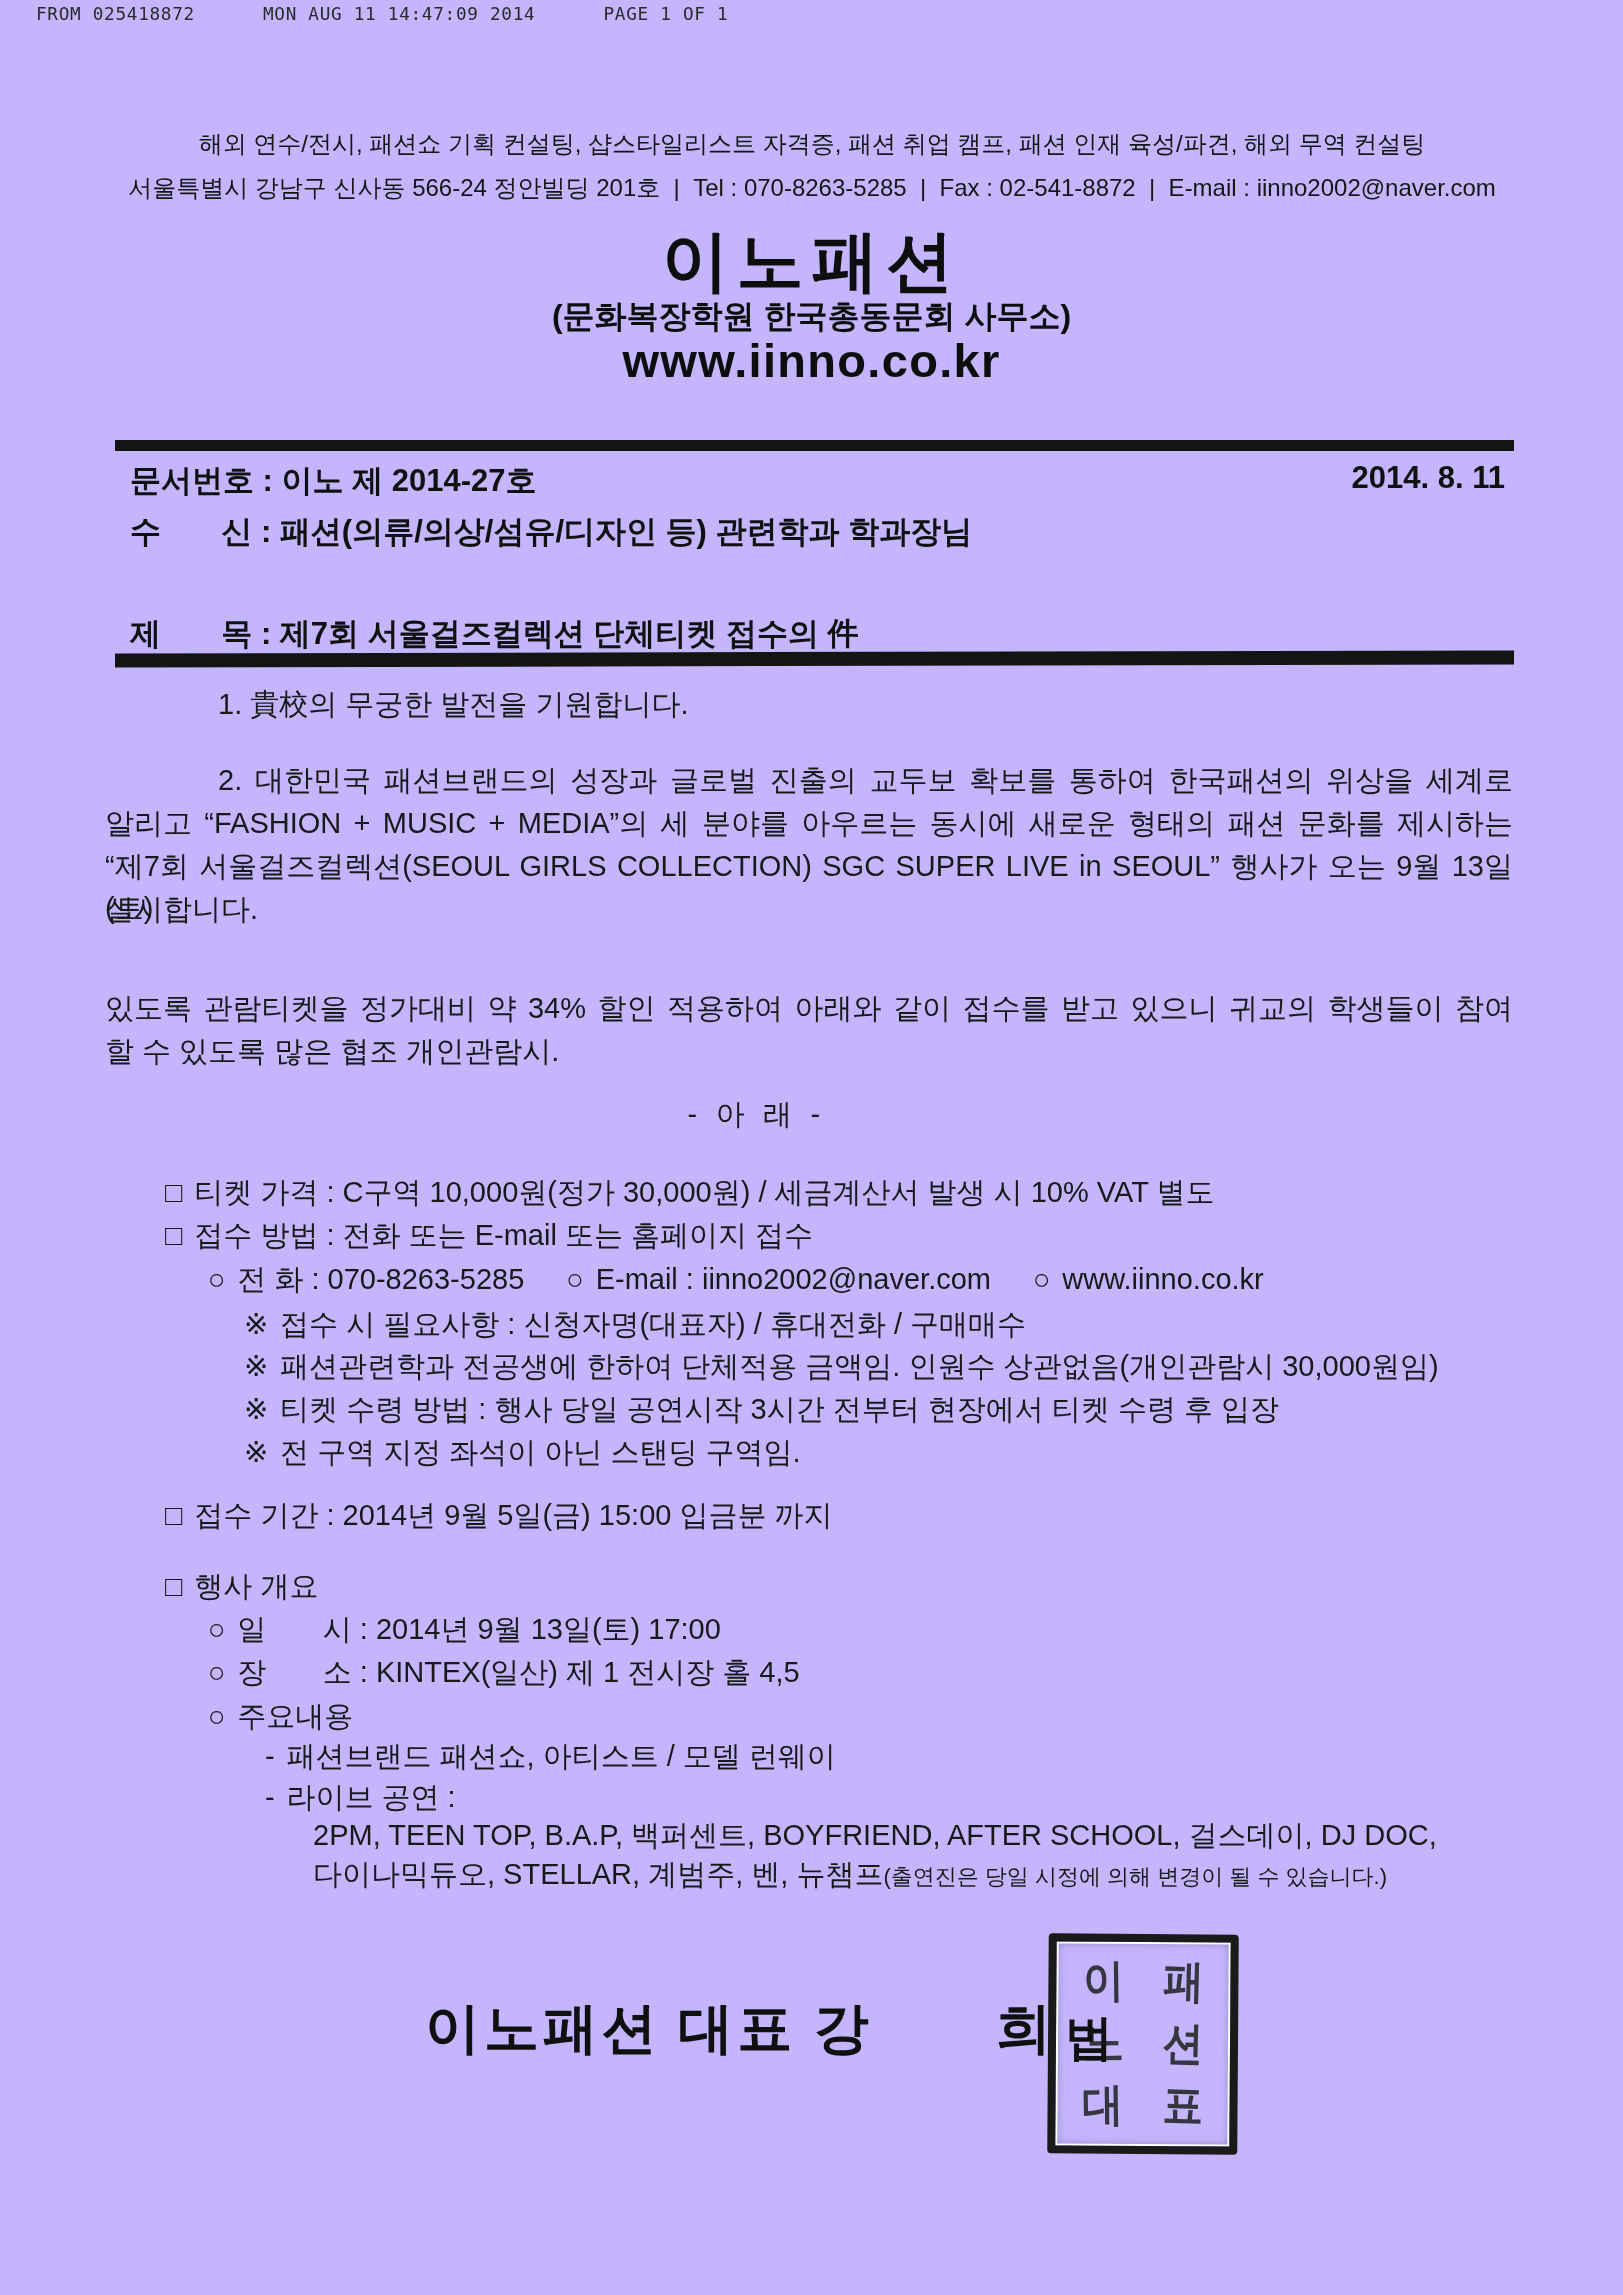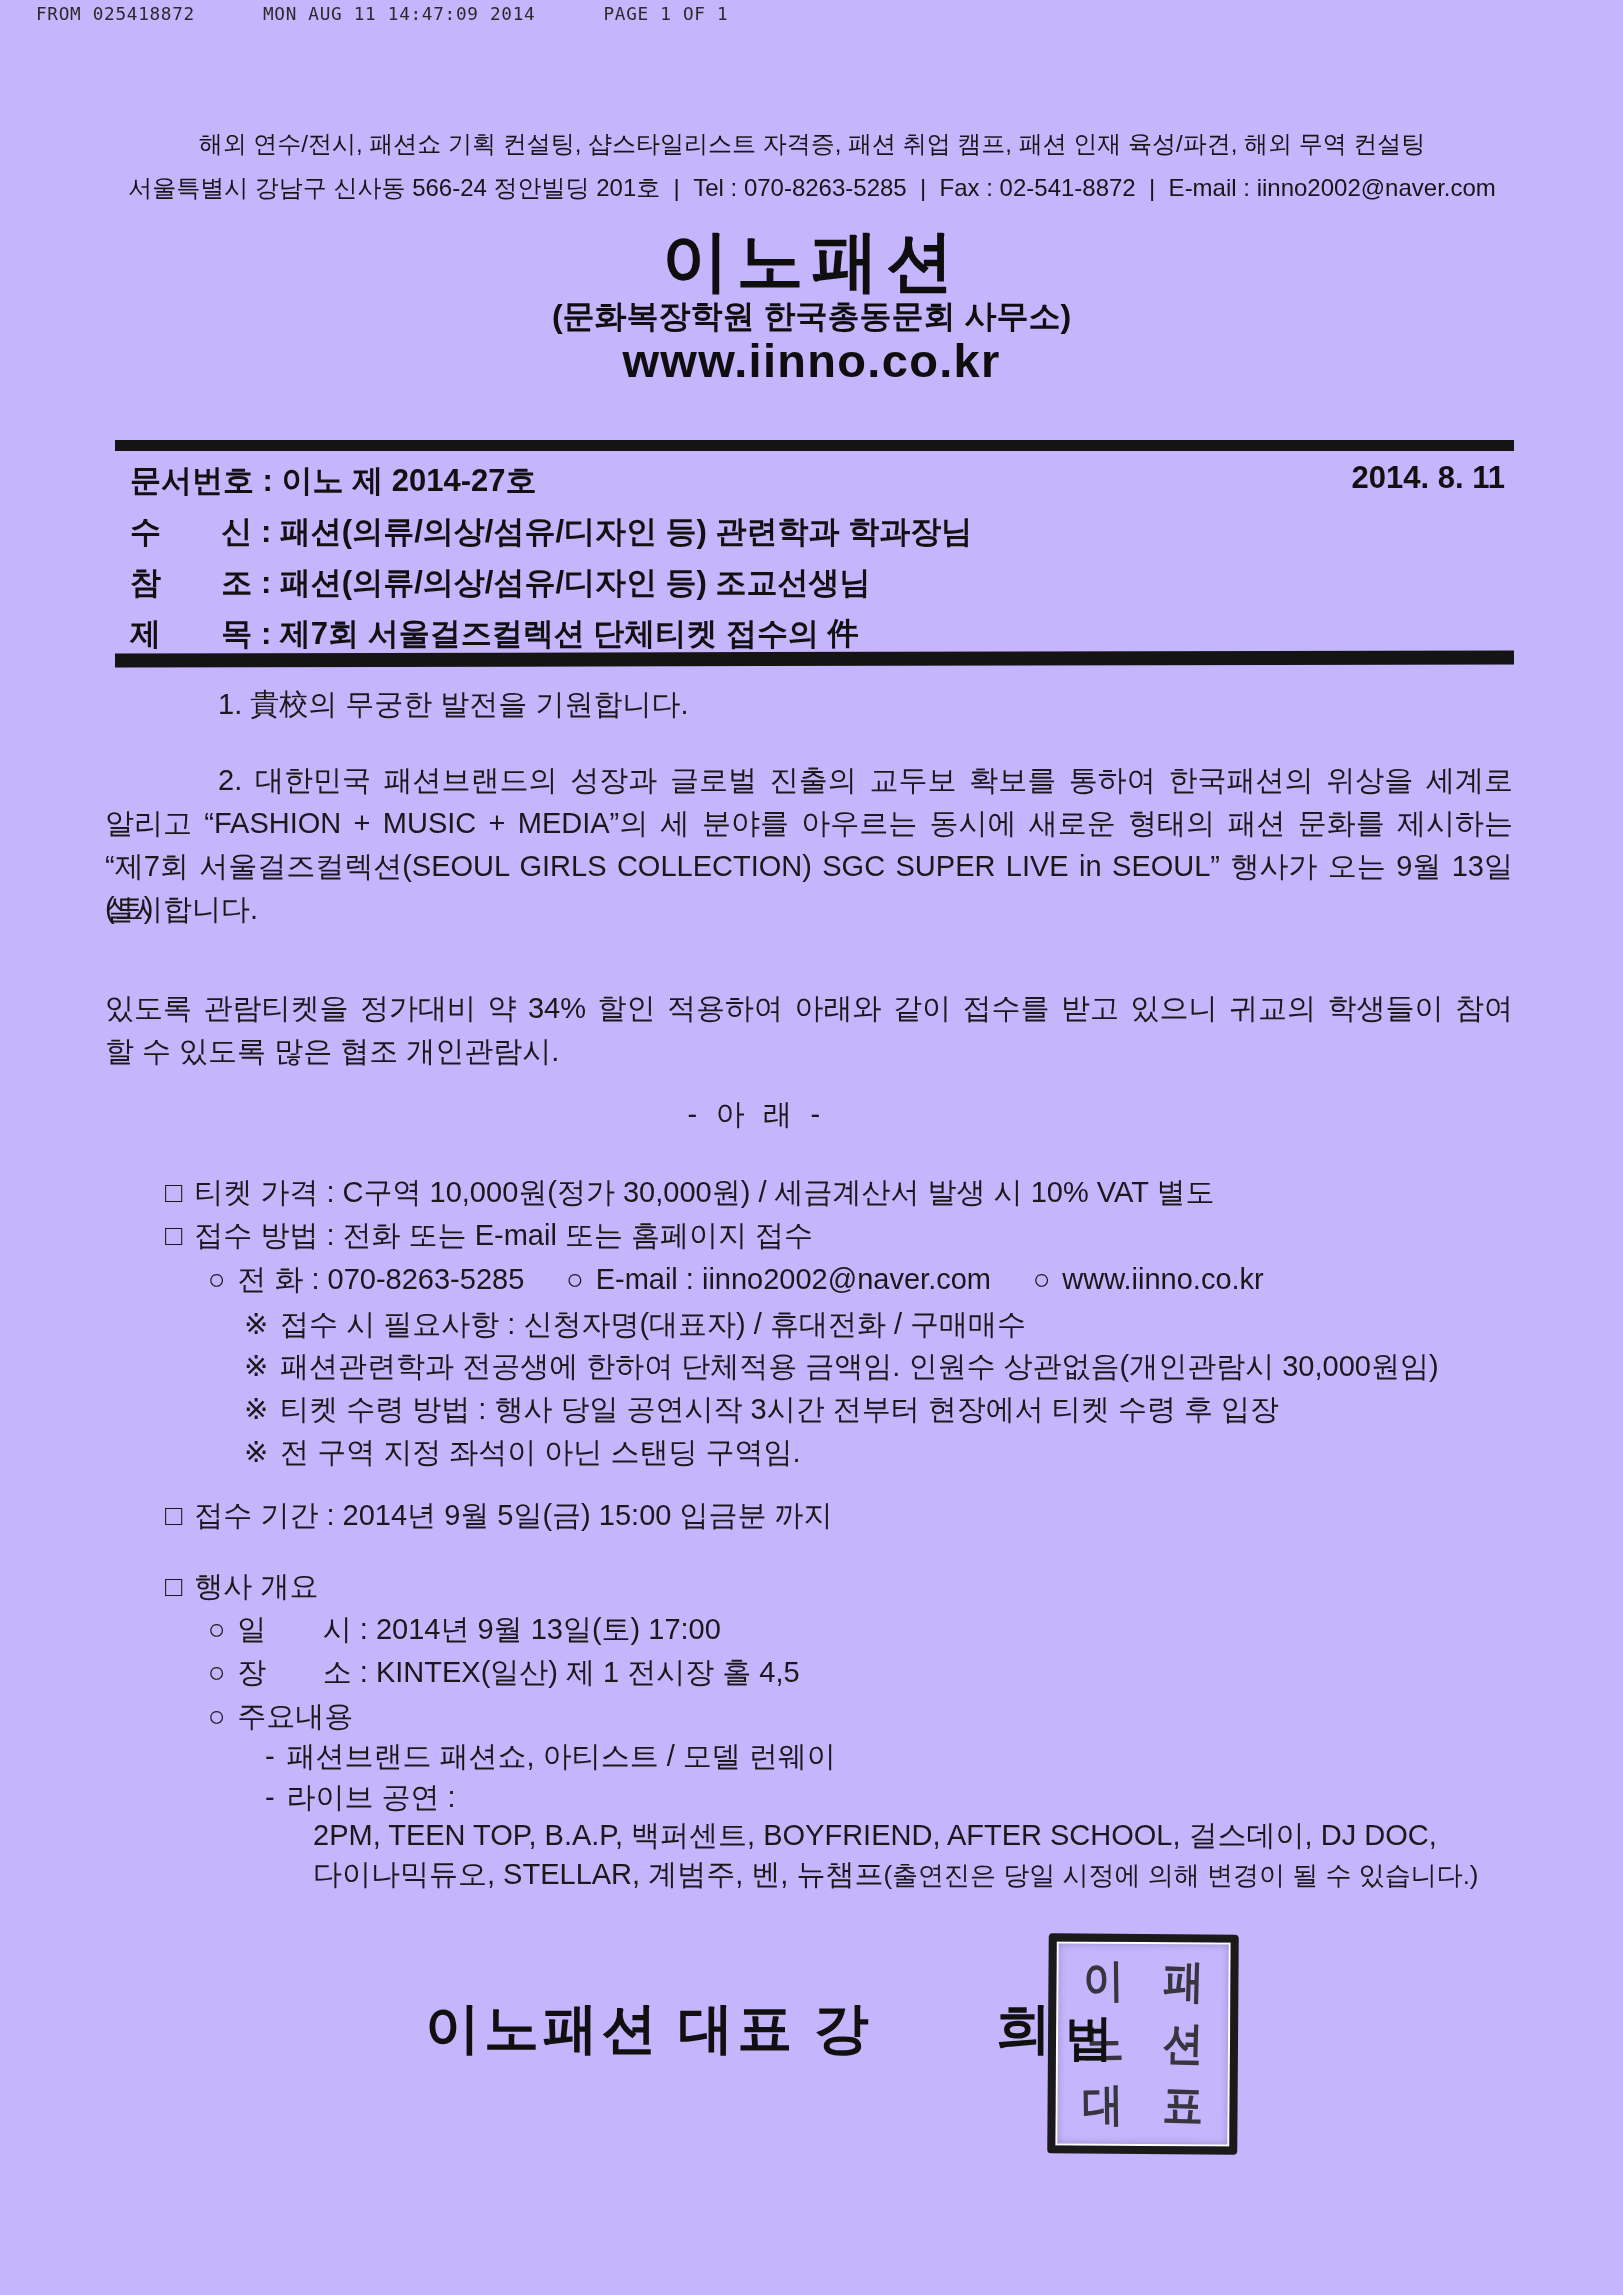--- a/index.html
+++ b/index.html
@@ -19,21 +19,21 @@
   .faxline{font-family:"DejaVu Sans Mono","Liberation Mono",monospace;font-size:17.7px;color:#2a2a2a;letter-spacing:0.7px;}
   .hdrline{font-size:24px;color:#161616;}
   .company{font-size:67px;font-weight:700;letter-spacing:7.9px;color:#0e0e0e;}
   .subtitle{font-size:32px;font-weight:700;color:#0e0e0e;}
   .website{font-size:47px;font-weight:700;letter-spacing:1.3px;color:#0e0e0e;}
   .bar{background:#141414;}
   .docrow{font-size:31px;font-weight:700;color:#111;}
   .bodytext{font-size:29px;color:#191919;line-height:1.45;}
   .listrow{font-size:29px;color:#191919;display:flex;align-items:baseline;}
   .bullet{display:inline-block;margin-right:11.8px;}
-  .note-small{font-size:26px;}
+  .note-small{font-size:22px;}
   .sig{font-family:"Liberation Serif","DejaVu Serif",serif;font-size:55px;font-weight:700;color:#101010;letter-spacing:3.9px;}
   .stamp{
     border:8.5px solid #1a1a1a;border-radius:3.9px;
     box-shadow:0 0 0 2px #fdfdfd inset, 0 0 9.2px rgba(0,0,0,.35) inset;
     display:grid;grid-template-columns:1fr 1fr;
     padding:9.2px 6.6px;box-sizing:border-box;
     transform:rotate(.4deg);
   }
   .stamp .cell{
     font-family:"Liberation Serif","DejaVu Serif",serif;
@@ -60,21 +60,20 @@
   <div class="abs hdrline ctr pre" style="left:66px;top:172px;width:1492px;">서울특별시 강남구 신사동 566-24 정안빌딩 201호  |  Tel : 070-8263-5285  |  Fax : 02-541-8872  |  E-mail : iinno2002@naver.com</div>
   <div class="abs company ctr" style="left:0px;top:216px;width:1623px;">이노패션</div>
   <div class="abs subtitle ctr" style="left:0px;top:295px;width:1623px;">(문화복장학원 한국총동문회 사무소)</div>
   <div class="abs website ctr" style="left:0px;top:333px;width:1623px;">www.iinno.co.kr</div>
 
   <div class="abs bar" style="left:115px;top:440px;width:1399px;height:10.5px;"></div>
 
   <div class="abs docrow pre" style="left:130px;top:460px;">문서번호 : 이노 제 2014-27호</div>
   <div class="abs docrow" style="right:118px;top:460px;">2014. 8. 11</div>
   <div class="abs docrow pre" style="left:130px;top:511px;">수       신 : 패션(의류/의상/섬유/디자인 등) 관련학과 학과장님</div>
-  <div class="abs docrow pre" style="left:130px;top:562px;">참       조 : 패션(의류/의상/섬유/디자인 등) 조교선생님</div>
   <div class="abs docrow pre" style="left:130px;top:613px;">제       목 : 제7회 서울걸즈컬렉션 단체티켓 접수의 件</div>
 
   <div class="abs bar" style="left:115px;top:652px;width:1399px;height:14.4px;transform:rotate(-0.12deg);"></div>
 
   <div class="abs bodytext" style="left:105px;top:683px;width:1408px;padding-left:113px;box-sizing:border-box;">1. 貴校의 무궁한 발전을 기원합니다.</div>
 
   <div class="abs bodytext jline" style="left:105px;top:759px;width:1408px;padding-left:113px;box-sizing:border-box;">2. 대한민국 패션브랜드의 성장과 글로벌 진출의 교두보 확보를 통하여 한국패션의 위상을 세계로</div>
   <div class="abs bodytext jline" style="left:105px;top:802px;width:1408px;">알리고 “FASHION + MUSIC + MEDIA”의 세 분야를 아우르는 동시에 새로운 형태의 패션 문화를 제시하는</div>
   <div class="abs bodytext jline" style="left:105px;top:845px;width:1408px;">“제7회 서울걸즈컬렉션(SEOUL GIRLS COLLECTION) SGC SUPER LIVE in SEOUL” 행사가 오는 9월 13일(토)</div>
   <div class="abs bodytext" style="left:105px;top:888px;width:1408px;">실시합니다.</div>

